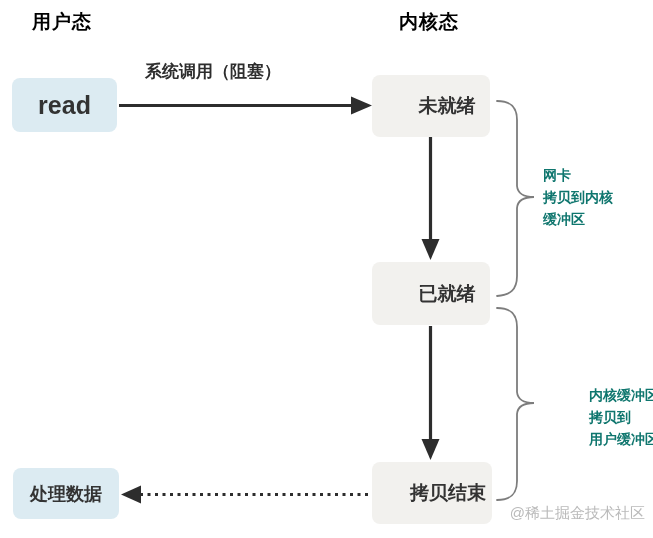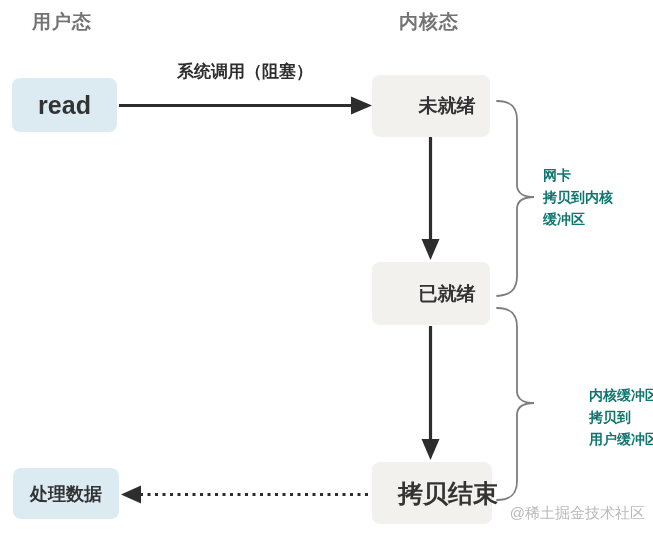--- a/index.html
+++ b/index.html
@@ -15,21 +15,21 @@
   .layer-svg {
     position: absolute;
     left: 0; top: 0;
     width: 653px; height: 538px;
     z-index: 1;
   }
   .heading {
     position: absolute;
     font-size: 19px;
     font-weight: bold;
-    color: #737373;
+    color: #000000;
     letter-spacing: 1px;
     z-index: 2;
     white-space: nowrap;
   }
   .node {
     position: absolute;
     display: flex;
     align-items: center;
     justify-content: center;
     border-radius: 8px;
@@ -38,21 +38,21 @@
     z-index: 2;
     white-space: nowrap;
   }
   .node-blue { background: #dcebf2; }
   .node-gray { background: #f2f1ee; padding-left: 32px; }
   .edge-label {
     position: absolute;
     font-size: 17px;
     font-weight: bold;
     color: #2d2d2d;
-    text-align: center;
+    text-align: left;
     z-index: 2;
     white-space: nowrap;
   }
   .annotation {
     position: absolute;
     font-size: 14px;
     font-weight: bold;
     color: #0f766e;
     line-height: 22px;
     z-index: 2;
@@ -102,21 +102,21 @@
   </svg>
 
   <div class="heading" style="left:32px; top:9px;">用户态</div>
   <div class="heading" style="left:399px; top:9px;">内核态</div>
 
   <div class="edge-label" style="left:145px; top:60px; width:200px;">系统调用（阻塞）</div>
 
   <div class="node node-blue" style="left:12px; top:78px; width:105px; height:54px; font-size:25px;">read</div>
   <div class="node node-gray" style="left:372px; top:75px; width:118px; height:62px; font-size:19px;">未就绪</div>
   <div class="node node-gray" style="left:372px; top:262px; width:118px; height:63px; font-size:19px;">已就绪</div>
-  <div class="node node-gray" style="left:372px; top:462px; width:120px; height:62px; font-size:25px;">拷贝结束</div>
+  <div class="node node-gray" style="left:372px; top:462px; width:120px; height:62px; font-size:19px;">拷贝结束</div>
   <div class="node node-blue" style="left:13px; top:468px; width:106px; height:51px; font-size:18px;">处理数据</div>
 
   <div class="annotation" style="left:543px; top:164px;">
     <span>网卡</span>
     <span>拷贝到内核</span>
     <span>缓冲区</span>
   </div>
   <div class="annotation" style="left:543px; top:384px;margin-left:46px;">
     <span>内核缓冲区</span>
     <span>拷贝到</span>

